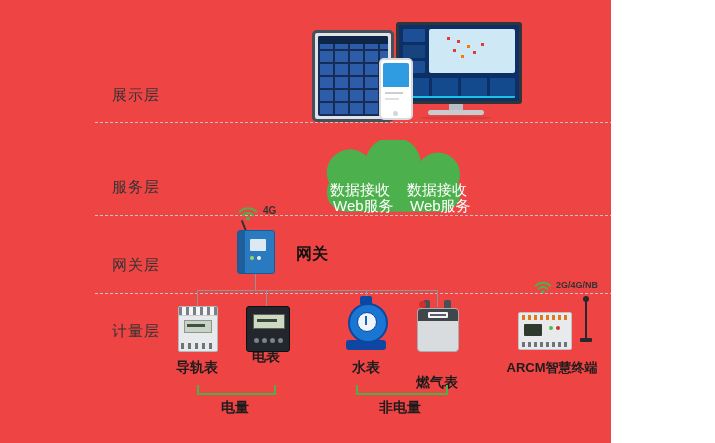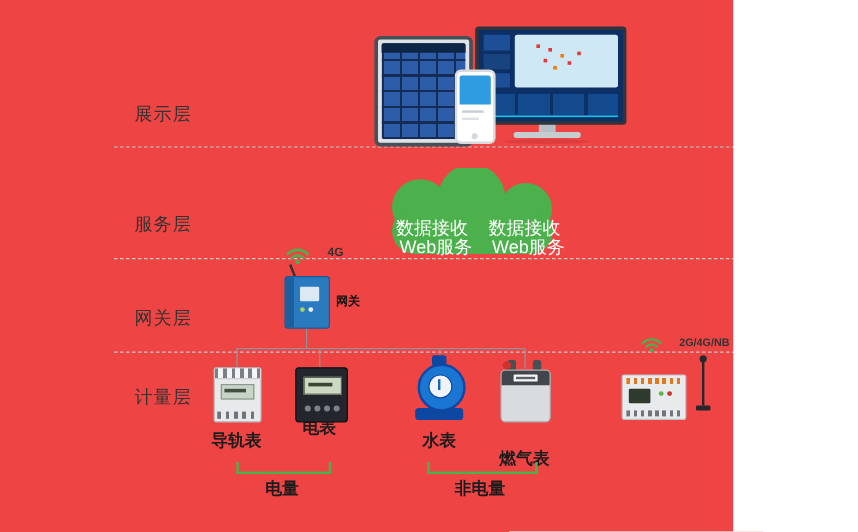--- a/index.html
+++ b/index.html
@@ -42,22 +42,22 @@
   .cloud-box{left:300px;top:140px;width:186px;height:78px;z-index:1;}
   .cloud-title{left:300px;top:156px;width:186px;text-align:center;color:#fff;font-size:16px;font-weight:bold;z-index:2;}
   .cloud-item{color:#fff;font-size:15px;font-weight:normal;z-index:2;}
   
   .gw-body{left:237px;top:230px;width:36px;height:42px;background:#2a7ac0;border:1px solid #185a94;border-radius:3px;z-index:2;}
   .gw-stripe{position:absolute;left:0;top:0;width:7px;height:100%;background:#1c5f9c;border-radius:2px 0 0 2px;}
   .gw-window{position:absolute;left:12px;top:8px;width:16px;height:12px;background:#dce9f5;border-radius:1px;}
   .gw-dot1{position:absolute;left:12px;top:25px;width:4px;height:4px;border-radius:50%;background:#9fd468;}
   .gw-dot2{position:absolute;left:19px;top:25px;width:4px;height:4px;border-radius:50%;background:#e8eef4;}
   .gw-antenna{left:243px;top:220px;width:2px;height:12px;background:#333;transform:rotate(-22deg);z-index:1;}
-  .wireless-text{font-size:10px;font-weight:bold;color:#333;margin-left:10px;}
-  .gw-label{left:280px;top:244px;font-size:10px;font-weight:600;color:#111;}
+  .wireless-text{font-size:10px;font-weight:bold;color:#333;}
+  .gw-label{left:296px;top:244px;font-size:16px;font-weight:600;color:#111;}
   
   .cline{background:#8f9399;z-index:0;}
   
   .din-meter{left:178px;top:306px;width:38px;height:44px;background:#e7e9eb;border:1px solid #b4b8bd;border-radius:2px;z-index:2;}
   .din-top{position:absolute;left:0;top:0;width:100%;height:8px;background:#f4f5f6;border-bottom:1px solid #c9cdd1;
     background-image:repeating-linear-gradient(90deg,#7b8086 0 3px,transparent 3px 7px);}
   .din-lcd{position:absolute;left:5px;top:13px;width:26px;height:11px;background:#c9d4c9;border:1px solid #8f968f;}
   .din-digits{position:absolute;left:8px;top:17px;width:18px;height:3px;background:#44503f;}
   .din-bottom{position:absolute;left:2px;bottom:2px;width:32px;height:6px;
     background-image:repeating-linear-gradient(90deg,#6f747a 0 3px,transparent 3px 7px);}
@@ -214,19 +214,20 @@
     <div class="arcm-bottom"></div>
   </div>
   <div class="abs ant-tip"></div>
   <div class="abs ant-rod"></div>
   <div class="abs ant-base"></div>
 
   <div class="abs meter-label" style="left:169px;top:359px;width:56px;">导轨表</div>
   <div class="abs meter-label" style="left:238px;top:348px;width:56px;">电表</div>
   <div class="abs meter-label" style="left:338px;top:359px;width:56px;">水表</div>
   <div class="abs meter-label" style="left:402px;top:374px;width:70px;">燃气表</div>
+  <div class="abs meter-label" style="left:487px;top:359px;width:130px;font-size:13px;">ARCM智慧终端</div>
 
   <div class="abs bracket" style="left:197px;top:385px;width:75px;"></div>
   <div class="abs group-label" style="left:205px;top:399px;width:60px;">电量</div>
   <div class="abs bracket" style="left:356px;top:385px;width:88px;"></div>
   <div class="abs group-label" style="left:370px;top:399px;width:60px;">非电量</div>
 
 </div>
 
 </body></html>

